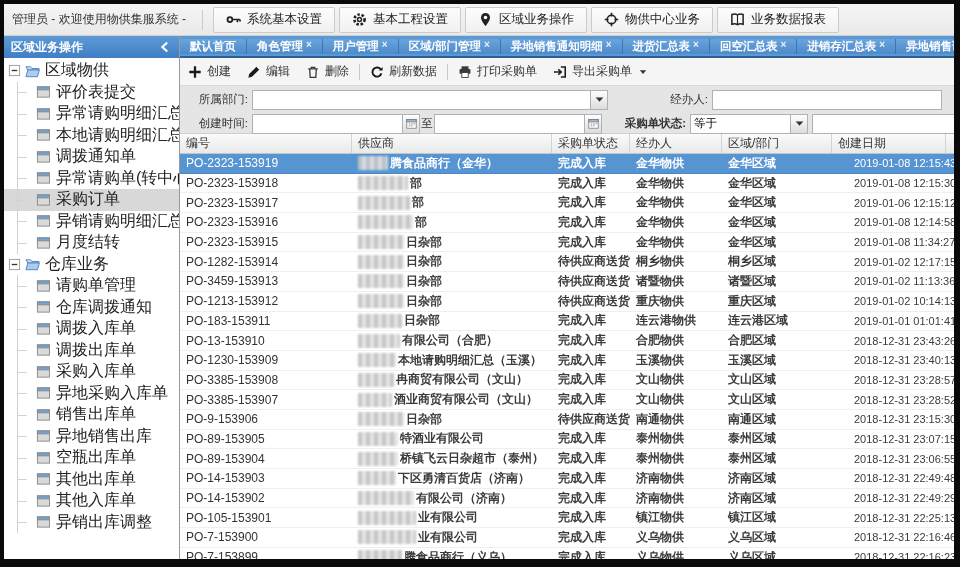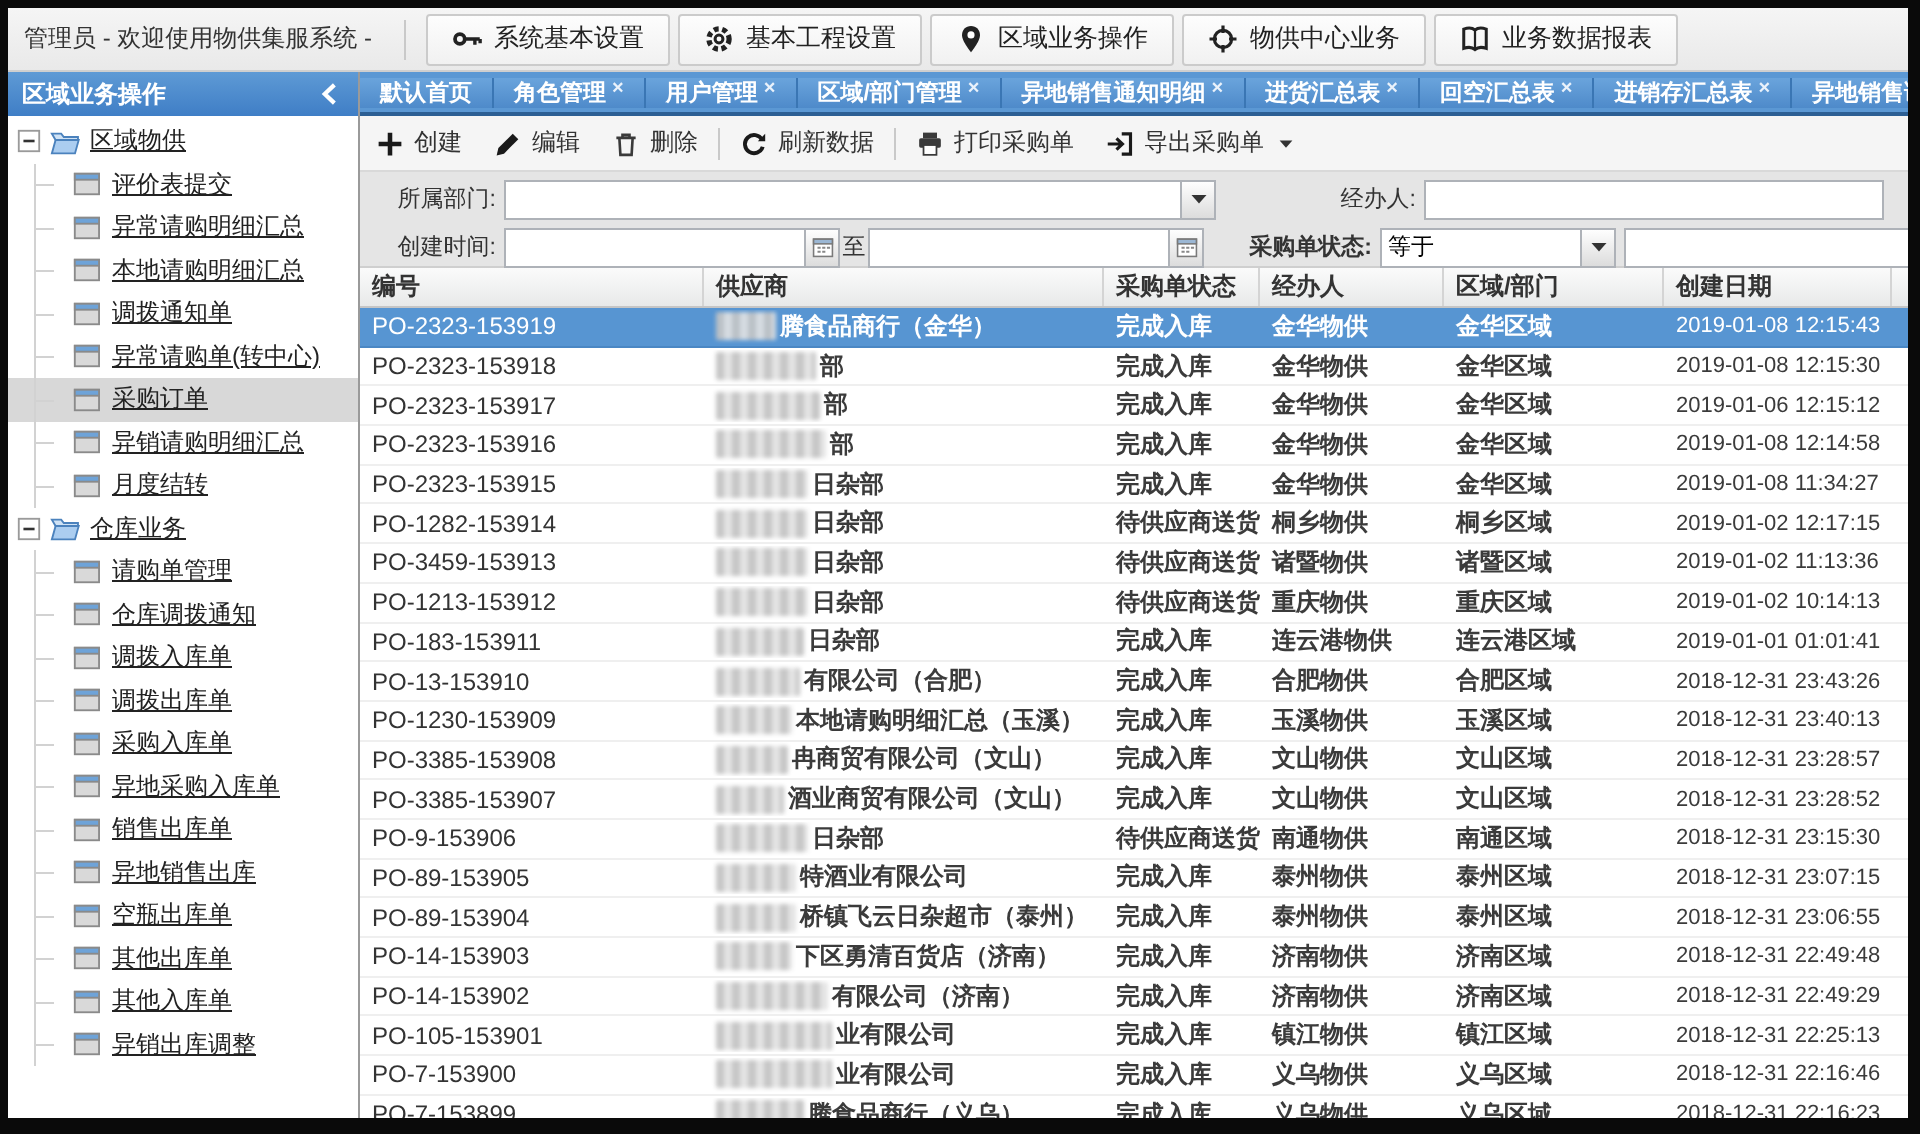--- a/index.html
+++ b/index.html
@@ -16,21 +16,21 @@
   .mi svg,.ti svg{width:100%;height:100%;}
 
   .body-row{flex:1;display:flex;min-height:0;}
 
   
   .sidebar{width:176px;flex:none;display:flex;flex-direction:column;border-right:1px solid #9a9a9a;background:#fff;}
   .sb-hdr{height:22px;flex:none;background:linear-gradient(#5e9ad5,#3f7ec6);color:#fff;font-size:12px;font-weight:bold;display:flex;align-items:center;padding:0 7px;}
   .sb-hdr-label{flex:1;}
   .sb-collapse{width:14px;height:14px;display:inline-flex;cursor:pointer;}
   .tree{flex:1;overflow:hidden;padding-top:2px;position:relative;background:#fff;}
-  .node{height:21.5px;display:flex;align-items:center;font-size:12px;color:#222;cursor:pointer;white-space:nowrap;text-decoration:underline;}
+  .node{height:21.5px;display:flex;align-items:center;font-size:16px;color:#222;cursor:pointer;white-space:nowrap;}
   .node .toggle{width:13px;height:13px;display:inline-flex;margin-left:4px;flex:none;}
   .node .nicon{width:15px;height:14px;display:inline-flex;margin:0 5px 0 4px;flex:none;}
   .connector{position:relative;width:15px;align-self:stretch;flex:none;margin-left:13px;}
   .connector::before{content:"";position:absolute;left:0;top:0;bottom:0;width:0;border-left:1px solid #d2d2d2;}
   .connector::after{content:"";position:absolute;left:1px;top:50%;width:9px;height:0;border-top:1px solid #d2d2d2;}
   .node.selected{background:#d8d8d8;}
 
   
   .main{flex:1;display:flex;flex-direction:column;min-width:0;}
   .tabbar{height:22px;flex:none;background:#5b98d4;display:flex;align-items:center;border-bottom:2px solid #2c5f94;overflow:hidden;}
@@ -51,29 +51,29 @@
   .field{height:20px;background:#fff;border:1px solid #aeb2b8;display:flex;align-items:stretch;flex:none;}
   .field input{flex:1;border:none;outline:none;min-width:0;padding:0 3px;font-size:11.5px;background:transparent;}
   .fbtn{width:17px;flex:none;background:linear-gradient(#fefefe,#dcdcdc);border-left:1px solid #aeb2b8;display:flex;align-items:center;justify-content:center;cursor:pointer;color:#444;font-size:8px;}
   .fbtn svg{width:11px;height:11px;}
   .w-combo{width:356px;} .w-agent{flex:1;margin-right:2px;} .w-date{width:168px;} .w-status-op{width:118px;} .w-status-val{flex:1;margin-right:2px;}
   .fto{width:14px;text-align:center;flex:none;}
   .gap{width:40px;flex:none;}
 
   
   .ghead{height:20px;flex:none;display:flex;background:linear-gradient(#fbfbfb,#e8e9e9);border-bottom:1px solid #c5c5c5;font-size:12px;color:#333;}
-  .hcell{padding:0 0 0 6px;display:flex;align-items:center;border-right:1px solid #d4d4d4;white-space:nowrap;overflow:hidden;font-weight:bold;}
+  .hcell{padding:0 0 0 6px;display:flex;align-items:center;border-right:1px solid #d4d4d4;white-space:nowrap;overflow:hidden;}
   .col-num{width:172px;flex:none;} .col-sup{width:200px;flex:none;} .col-status{width:78px;flex:none;}
   .col-handler{width:92px;flex:none;} .col-region{width:110px;flex:none;} .col-date{flex:1;min-width:0;}
   .col-spacer{width:8px;flex:none;border-right:none;}
   .grows{flex:1;overflow:hidden;background:#fff;}
   .trow{height:19.7px;display:flex;align-items:center;border-bottom:1px solid #efefef;font-size:12px;color:#333;cursor:pointer;}
   .cell{padding-left:6px;white-space:nowrap;overflow:hidden;display:flex;align-items:center;}
   .cjk{font-weight:bold;color:#3b3b3b;}
-  .c-date{font-size:11px;color:#3b3b3b;}
+  .c-date{font-size:11px;color:#3b3b3b;margin-left:16px;}
   .trow.selected{background:#5795d2;color:#fff;border-bottom-color:#4a87c4;}
   .trow.selected .cjk,.trow.selected .c-date{color:#fff;}
   .blur{display:inline-block;height:14px;flex:none;margin-right:2px;border-radius:1px;
         background:repeating-linear-gradient(90deg,#c6c6c6 0 4px,#e4e4e4 4px 8px),repeating-linear-gradient(0deg,rgba(160,160,160,.55) 0 4px,rgba(238,238,238,.55) 4px 8px);
         filter:blur(1.1px);}
   .trow.selected .blur{opacity:.9;}
 </style>
 </head>
 <body>
 

